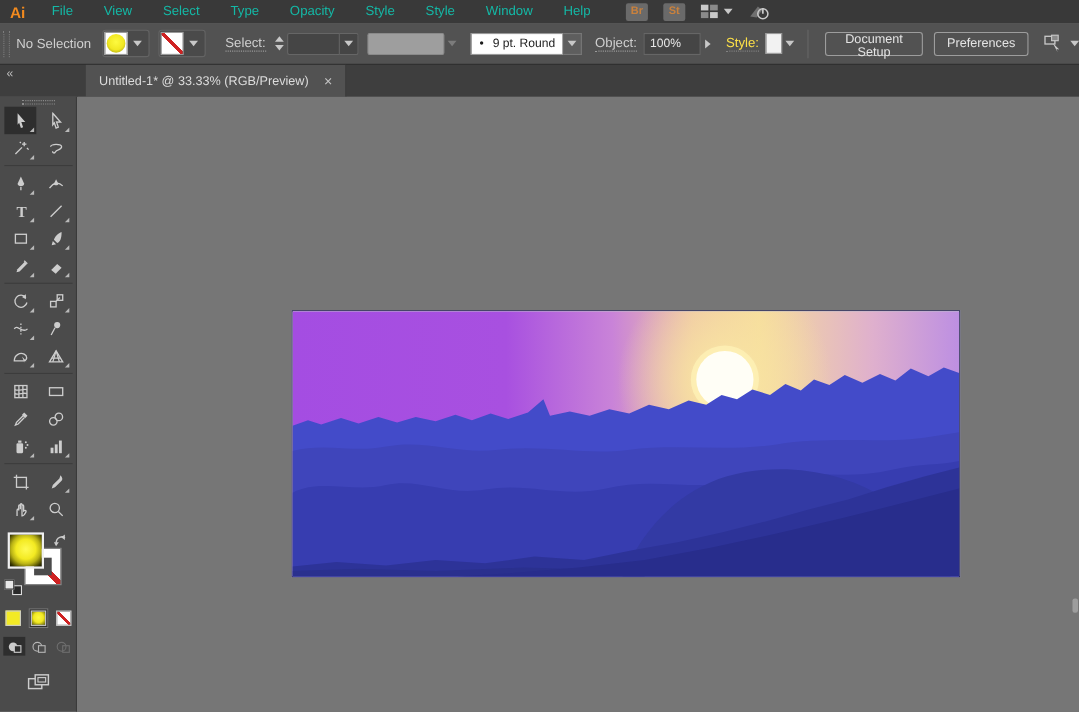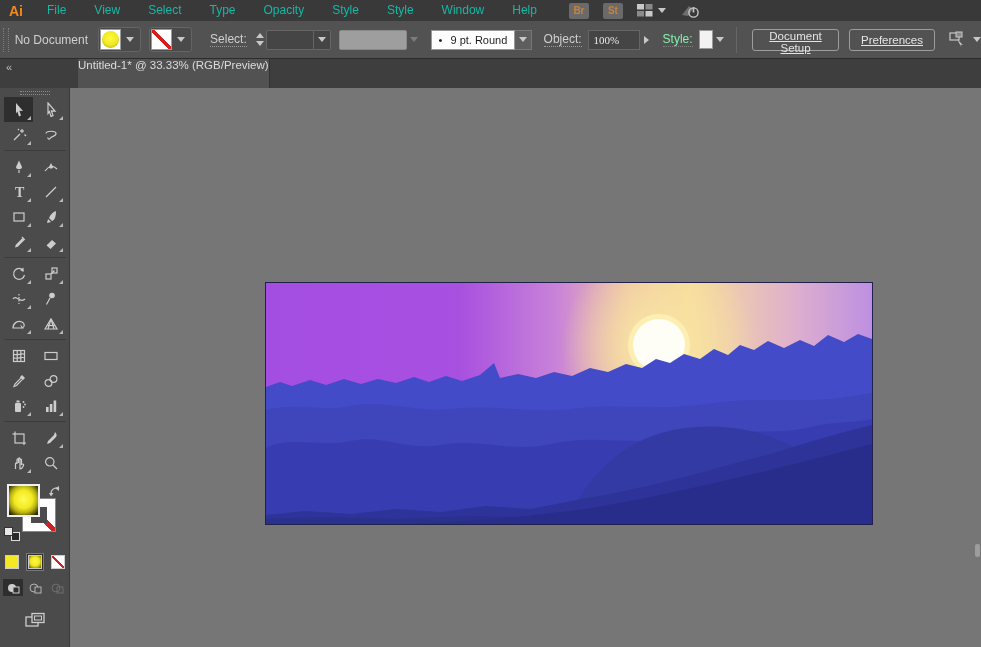--- a/index.html
+++ b/index.html
@@ -12,46 +12,46 @@
   .menu-item { padding:0 14px; color:#14b8a6; height:21px; line-height:21px; cursor:default; }
   .mb-right { display:flex; align-items:center; margin-left:18px; gap:14px; }
   .sq-btn { width:20px; height:16px; background:#6a6a6a; border-radius:2px; color:#c9813d; font-size:10px; font-weight:bold; text-align:center; line-height:16px; }
   .ws-wrap { display:flex; align-items:center; gap:5px; }
 
   
   .controlbar { position:absolute; left:0; top:21px; width:981px; height:38px; background:#525252; border-bottom:1px solid #2c2c2c; display:flex; align-items:center; }
   .grip-v { width:7px; height:24px; margin-left:3px; border-left:1px dotted #7d7d7d; border-right:1px dotted #7d7d7d; }
   .cb-label { color:#cfcfcf; margin:0 6px; white-space:nowrap; }
   .cb-label.dotted { border-bottom:1px dotted #9a9a9a; }
-  .cb-label.dim { color:#86efac; border-bottom:1px dotted #818181; }
+  .cb-label.dim { color:#fde047; border-bottom:1px dotted #818181; }
   .swatch-combo { display:flex; align-items:center; background:#4a4a4a; border:1px solid #646464; border-radius:3px; padding:1px; margin:0 4px; }
   .swatch-box { width:21px; height:21px; background:#fff; border:1px solid #9a9a9a; display:flex; align-items:center; justify-content:center; }
   .fill-ball { width:17px; height:17px; border-radius:50%; background:radial-gradient(circle at 50% 42%, #fdfa40 0%, #f1e822 55%, #b9b214 80%, #8e8a0c 100%); }
   .none-diag { width:100%; height:100%; background:linear-gradient(45deg, #fff 44%, #cf2222 44%, #cf2222 56%, #fff 56%); }
   .chev { width:0; height:0; border-left:4px solid transparent; border-right:4px solid transparent; border-top:5px solid #c8c8c8; }
   .chev-btn { width:18px; height:21px; display:flex; align-items:center; justify-content:center; }
   .stepper { width:13px; height:20px; display:flex; flex-direction:column; justify-content:center; gap:3px; align-items:center; margin:0 2px; }
   .st-up { width:0;height:0;border-left:4px solid transparent;border-right:4px solid transparent;border-bottom:5px solid #c8c8c8; }
   .st-dn { width:0;height:0;border-left:4px solid transparent;border-right:4px solid transparent;border-top:5px solid #c8c8c8; }
   .dd-dark { height:20px; background:#454545; border:1px solid #666; border-radius:2px 0 0 2px; width:48px; }
   .dd-chev { height:20px; width:17px; background:#454545; border:1px solid #666; border-left:none; border-radius:0 2px 2px 0; display:flex; align-items:center; justify-content:center; }
   .dd-disabled { height:20px; width:92px; background:#9e9e9e; border:1px solid #8a8a8a; border-radius:2px; margin-left:8px; }
   .chev.dim2 { border-top-color:#7c7c7c; }
   .brush-field { height:20px; width:84px; background:#fff; border:1px solid #999; color:#1c1c1c; display:flex; align-items:center; gap:8px; padding-left:7px; font-size:11px; }
   .brush-chev { height:20px; width:17px; background:#5e5e5e; border:1px solid #777; border-left:none; display:flex; align-items:center; justify-content:center; }
-  .opacity-input { width:52px; height:20px; background:#454545; border:1px solid #666; color:#e8e8e8; font-size:11px; padding:0 5px; font-family:Liberation Serif, serif; }
+  .opacity-input { width:52px; height:20px; background:#454545; border:1px solid #666; color:#e8e8e8; font-size:11px; padding:0 5px; font-family:Liberation Sans, sans-serif; }
   .arrow-right { width:0;height:0;border-top:4px solid transparent;border-bottom:4px solid transparent;border-left:5px solid #c8c8c8; margin:0 8px 0 4px; }
   .style-swatch { width:19px; height:19px; background:#f2f2f2; border:1px solid #999; }
   .vsep { width:1px; height:26px; background:#666; margin:0 10px; }
-  .btn-outline { height:22px; border:1px solid #9d9d9d; border-radius:3px; background:transparent; color:#e4e4e4; font-size:11.5px; padding:0 11px; margin:0 5px; font-family:"Liberation Sans",sans-serif;text-decoration:underline; }
+  .btn-outline { height:22px; border:1px solid #9d9d9d; border-radius:3px; background:transparent; color:#e4e4e4; font-size:11.5px; padding:0 11px; margin:0 5px; font-family:"Liberation Sans",sans-serif; }
 
   
   .tabbar { position:absolute; left:0; top:59px; width:981px; height:29px; background:#3e3e3e; }
   .collapse { position:absolute; left:6px; top:2px; color:#bdbdbd; font-size:11px; letter-spacing:-1px; }
-  .doc-tab { position:absolute; left:78px; top:0; height:29px; background:#525252; border-right:1px solid #333; display:flex; align-items:center; padding:0 0; gap:14px;flex-direction:column; }
+  .doc-tab { position:absolute; left:78px; top:0; height:29px; background:#525252; border-right:1px solid #333; display:flex; align-items:center; padding:0 12px; gap:14px; }
   .doc-tab .title { color:#dcdcdc; font-size:11.5px; }
   .doc-tab .close { color:#c4c4c4; font-size:13px; line-height:13px; }
 
   
   .toolcol { position:absolute; left:0; top:88px; width:70px; height:559px; background:#4b4b4b; border-right:1px solid #3a3a3a; }
   .grip-h { width:30px; height:4px; margin:3px auto 2px; border-top:1px dotted #8a8a8a; border-bottom:1px dotted #8a8a8a; }
   .tgrid { display:grid; grid-template-columns:repeat(2,29px); justify-content:center; column-gap:3px; }
   .tool { width:29px; height:25px; display:flex; align-items:center; justify-content:center; position:relative; }
   .tool.sel { background:#2e2e2e; }
   .tool .fly { position:absolute; right:2px; bottom:2px; width:0; height:0; border-bottom:4px solid #b9b9b9; border-left:4px solid transparent; }
@@ -115,21 +115,21 @@
     <svg width="20" height="16" viewBox="0 0 20 16">
         <path d="M2,12 L9,3 L13,6 L8,13 Z" fill="#6f6f6f"></path>
         <circle cx="13.5" cy="9.5" r="4.6" fill="none" stroke="#c9c9c9" stroke-width="1.4"></circle>
         <line x1="13.5" y1="4.2" x2="13.5" y2="9.5" stroke="#c9c9c9" stroke-width="1.6"></line>
       </svg>
   </div>
 </div>
 
 <div class="controlbar">
   <div class="grip-v"></div>
-  <span class="cb-label">No Document</span>
+  <span class="cb-label">No Selection</span>
 
   <span class="swatch-combo">
     <span class="swatch-box">
         <span class="fill-ball"></span>
       </span>
     <span class="chev-btn">
         <span class="chev"></span>
       </span>
   </span>
 

